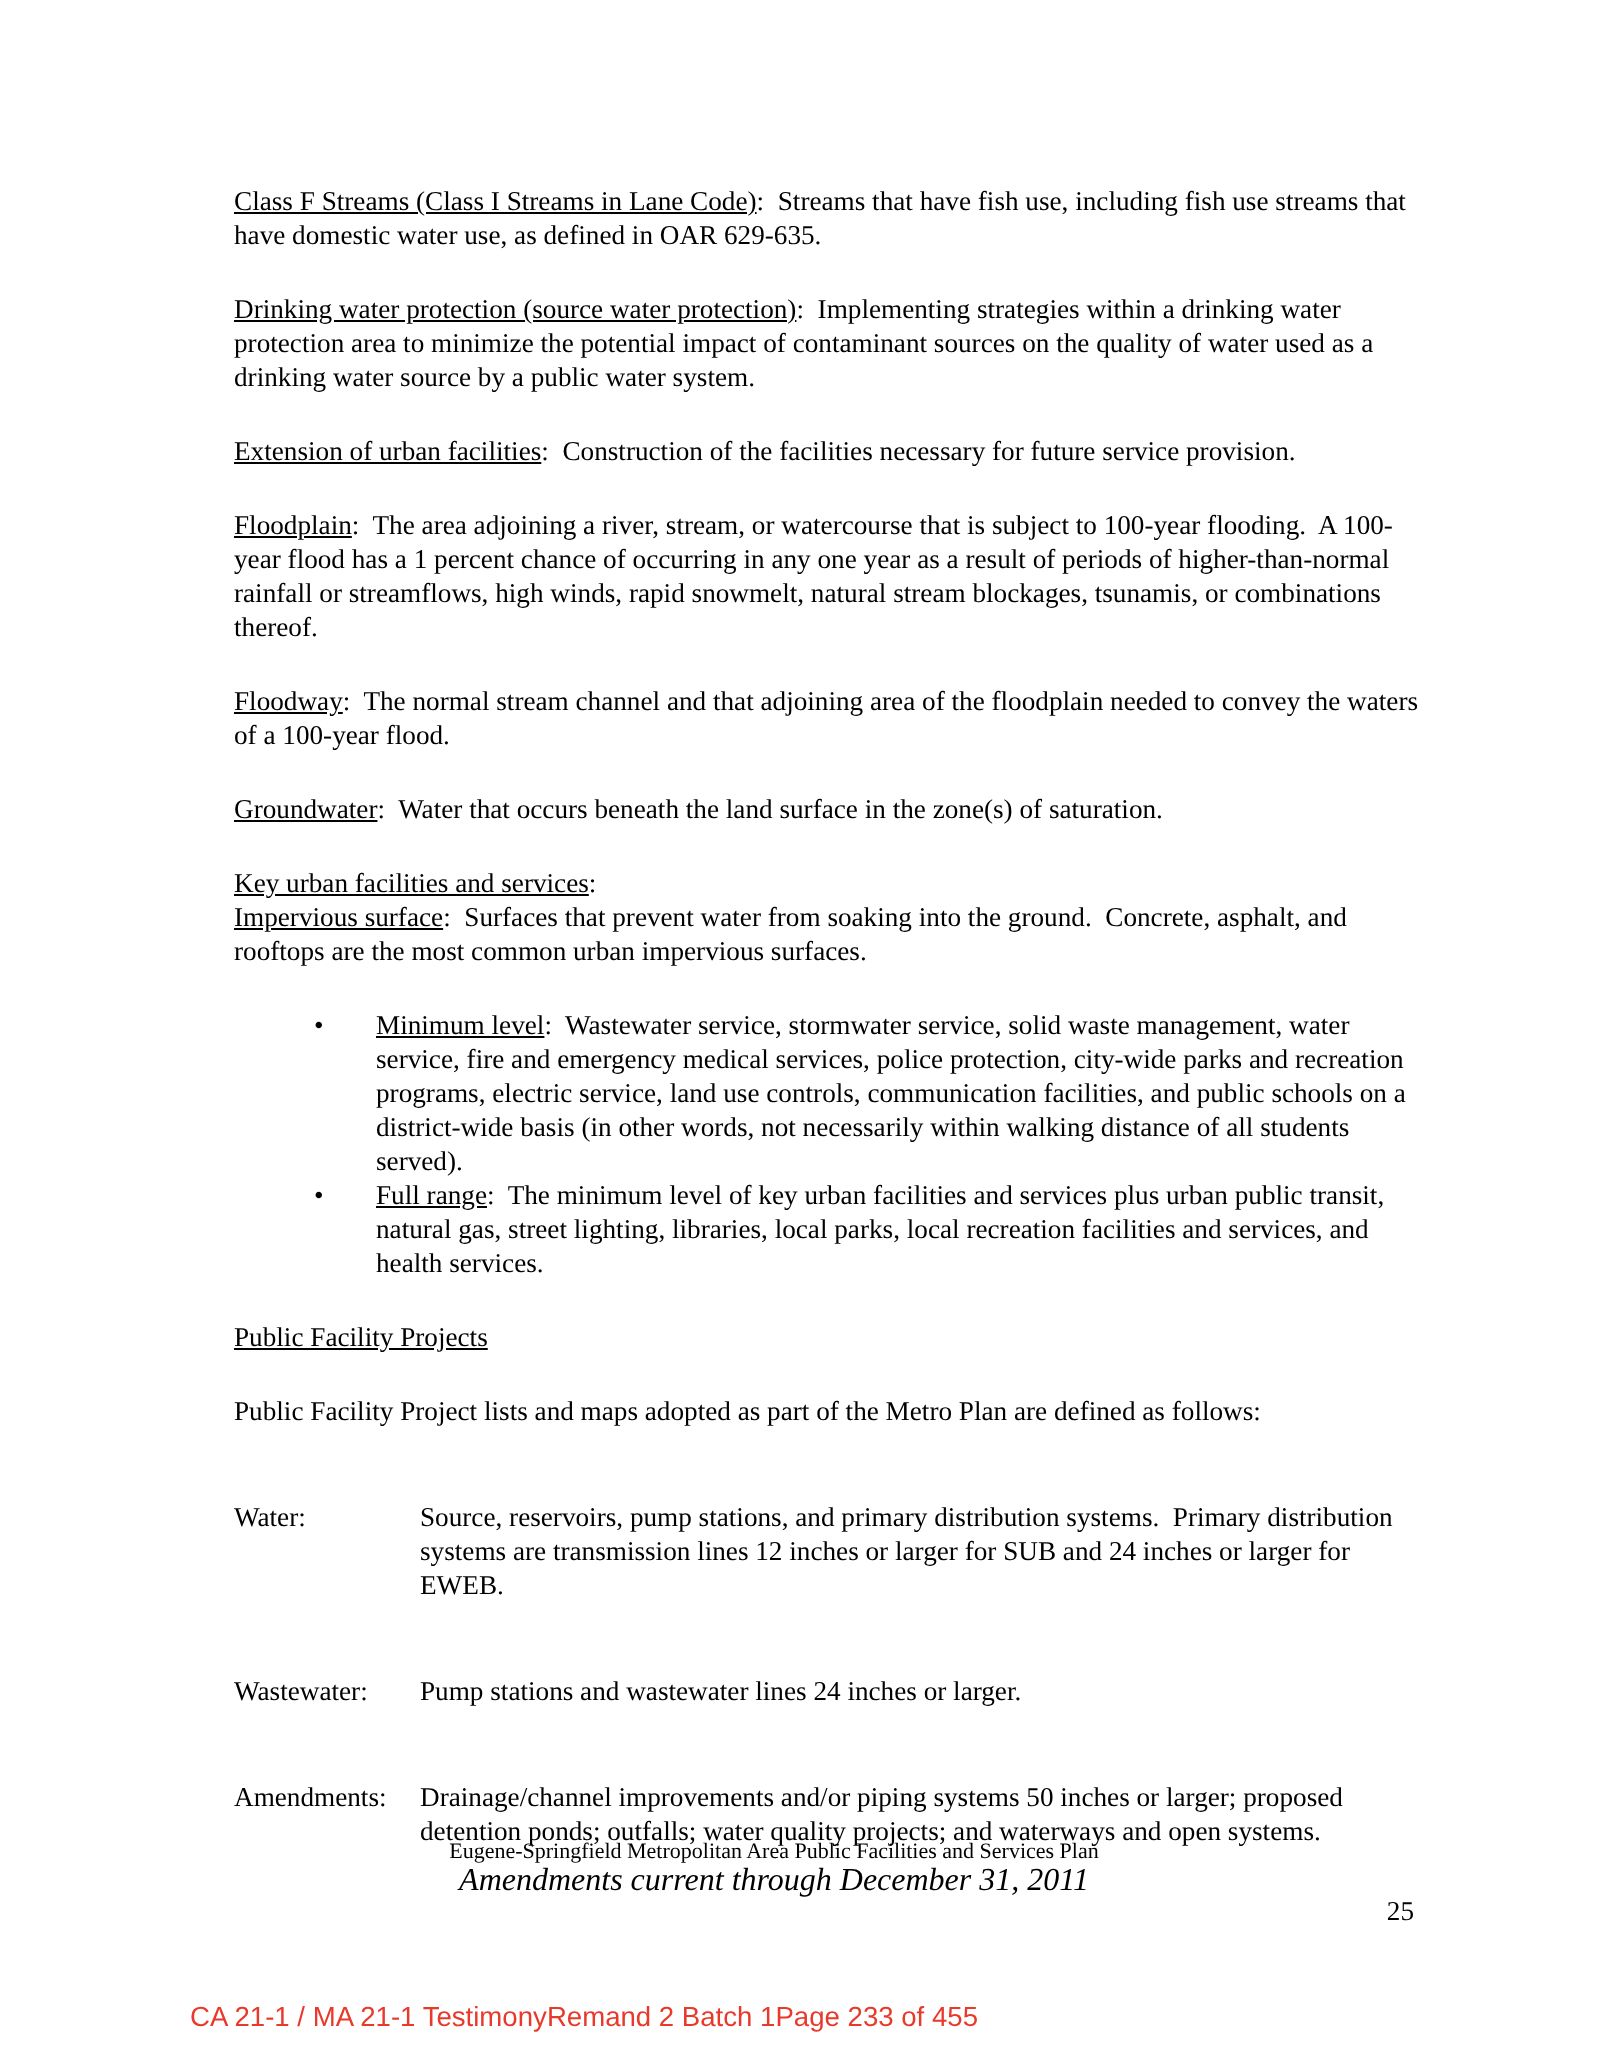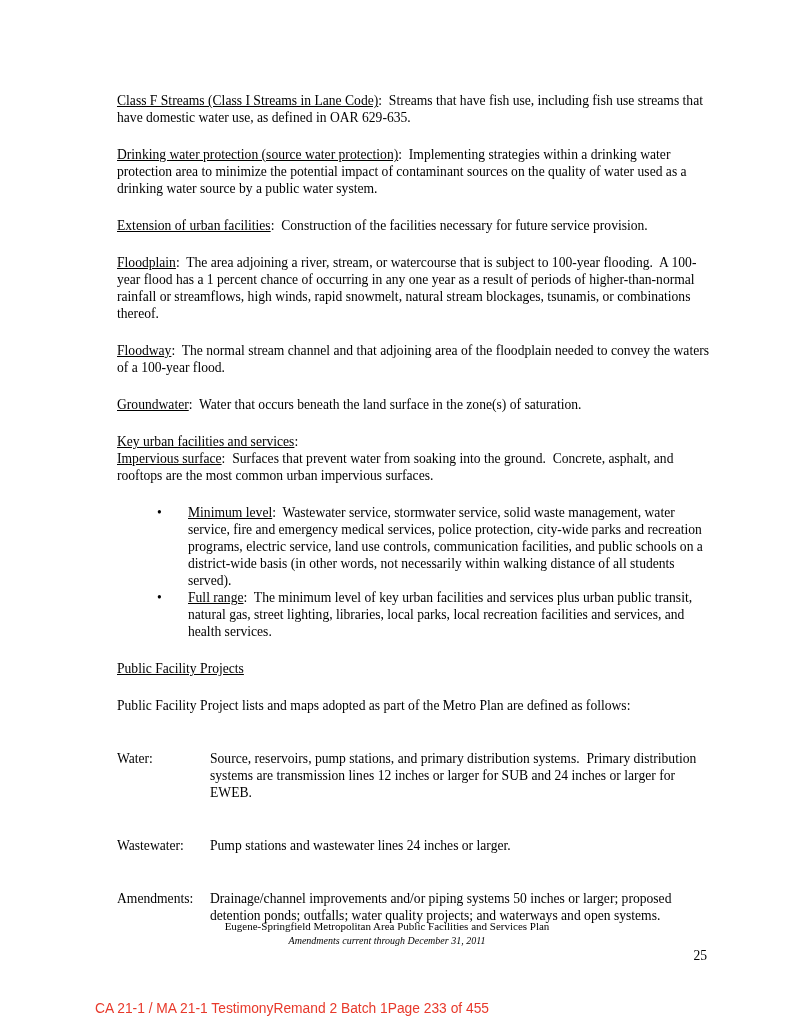--- a/index.html
+++ b/index.html
@@ -39,21 +39,21 @@
   .project-label { width: 93px; flex: 0 0 93px; }
   .project-desc { flex: 1; white-space: pre-wrap; }
   .footer-block {
     position: absolute;
     top: 919px;
     left: 117px;
     width: 540px;
     text-align: center;
   }
   .footer-line1 { font-size: 11px; line-height: 15px; }
-  .footer-line2 { font-size: 10px; line-height: 14px; font-style: italic; }
+  .footer-line2 { font-size: 16px; line-height: 14px; font-style: italic; }
   .page-number {
     position: absolute;
     top: 948px;
     left: 117px;
     width: 590px;
     text-align: right;
     font-size: 13.6px;
   }
   .stamp-row {
     position: absolute;

